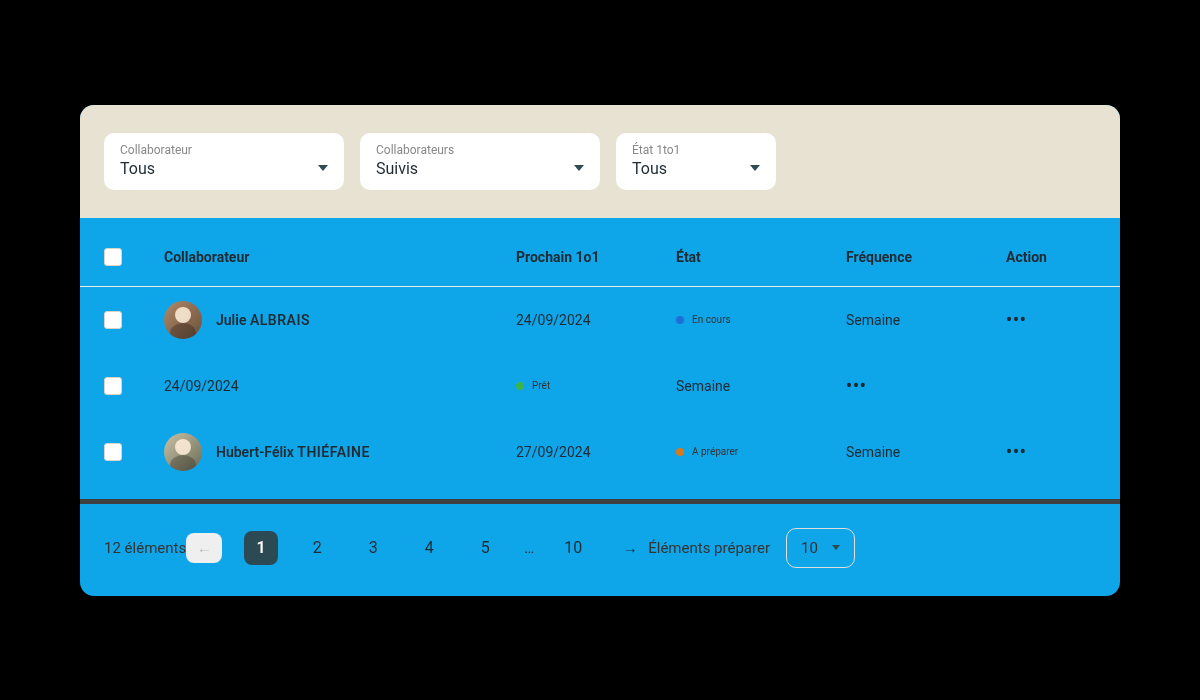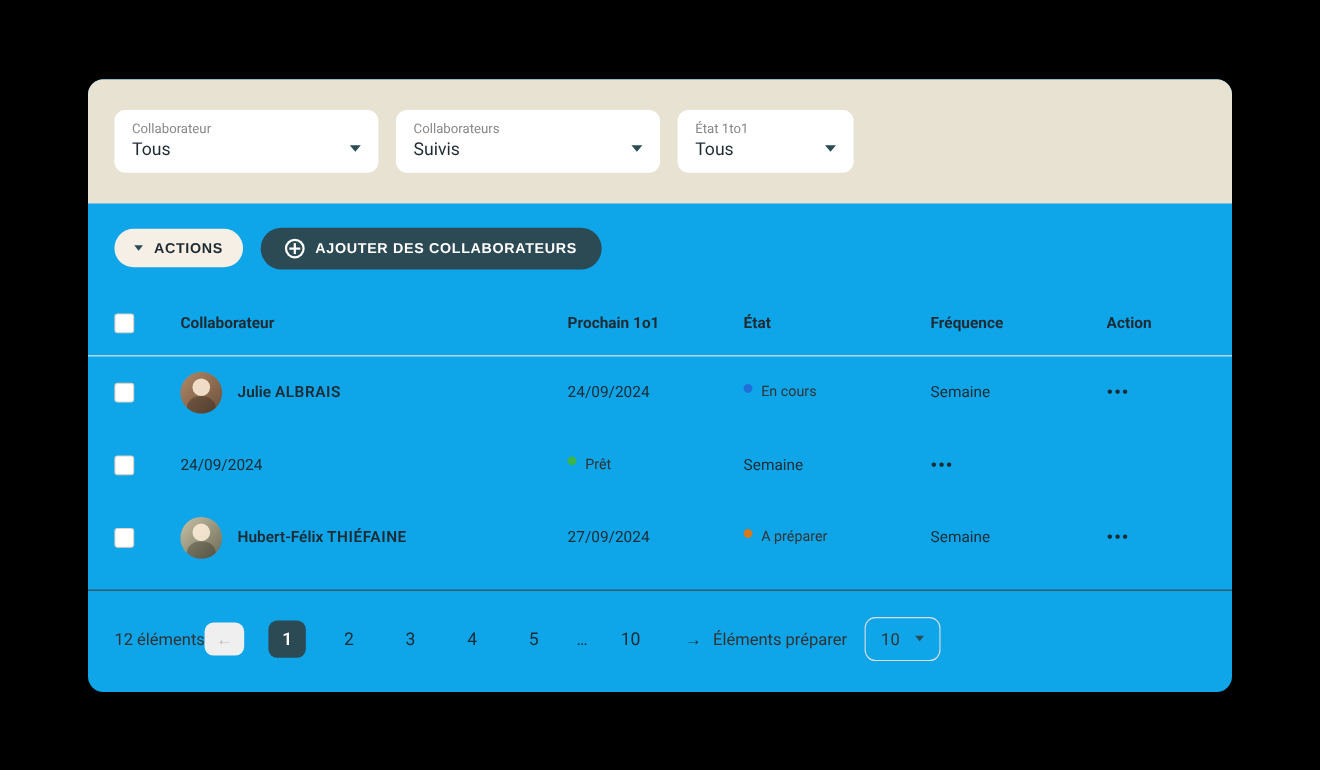--- a/index.html
+++ b/index.html
@@ -154,34 +154,34 @@
   .avatar::after{
     content:""; position:absolute; bottom:-4px; left:50%; transform:translateX(-50%);
     width:26px; height:20px; border-radius:50% 50% 0 0; background:rgba(0,0,0,0.25);
   }
   .avatar::before{
     content:""; position:absolute; top:6px; left:50%; transform:translateX(-50%);
     width:16px; height:16px; border-radius:50%; background:rgba(255,240,220,0.85);
   }
   .name { font-weight: 600; }
   .name .last { text-transform: uppercase; letter-spacing: 0.5px; }
-  .status-cell { display: flex; gap: 8px; font-size: 13px; color:#333;}
+  .status-cell { display: flex; align-items: center; gap: 8px; font-size: 10px; color:#333;}
   .dot { width: 8px; height: 8px; border-radius: 50%; }
   .dot.blue   { background: #1f6fd6; }
   .dot.green  { background: #3bb54a; }
   .dot.orange { background: #d97919; }
   .more-btn {
     font-weight: 900;
     letter-spacing: 1px;
     cursor: pointer;
     color: #1e2b33;
     user-select: none;
     font-size: 16px;
   }
-  .tbody-wrap{ border-bottom:1px solid #404040; padding-bottom:14px;}
+  .tbody-wrap{ border-bottom:5px solid #404040; padding-bottom:14px;}
 
   .footer {
     display: flex;
     align-items: center;
     justify-content: flex-start;
     padding: 24px 24px 28px 24px;
     font-size: 15px;
     color: #333;
   }
   .pager {
@@ -245,30 +245,20 @@
       </div>
       <div class="filter-box">
         <div class="filter-label">État 1to1</div>
         <div class="filter-value-row">
           <span class="filter-value">Tous</span>
           <span class="caret"></span>
         </div>
       </div>
     </div>
 
-  <div class="toolbar">
-    <button class="actions-btn">
-      <span class="caret small"></span>
-      <span>ACTIONS</span>
-    </button>
-    <button class="add-btn">
-      <span class="plus-circle"></span>
-      <span>AJOUTER DES COLLABORATEURS</span>
-    </button>
-  </div>
 
   <div class="table">
     <div class="thead">
       <div>
           <div class="cb"></div>
         </div>
       <div>Collaborateur</div>
       <div>Prochain 1o1</div>
       <div>État</div>
       <div>Fréquence</div>

